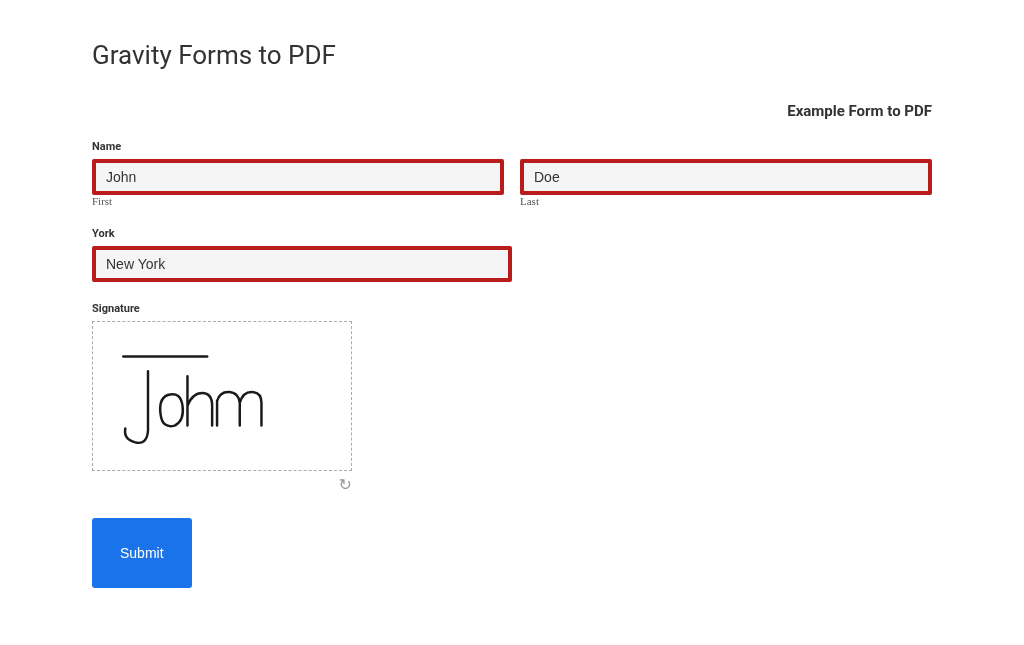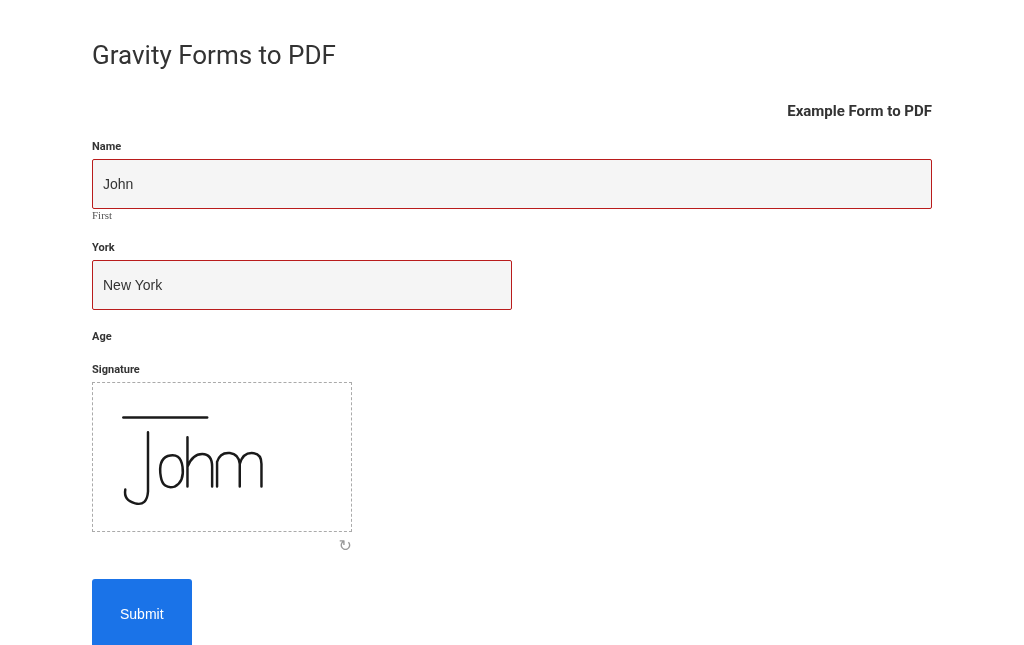--- a/index.html
+++ b/index.html
@@ -62,25 +62,25 @@
     .sub-label {
       font-size: 11px;
       color: #555;
       margin-top: 0;
       font-family: Liberation Serif, serif;
     }
 
     input[type="text"],
     input[type="number"] {
       width: 100%;
-      padding: 16px 10px;
+      padding: 6px 10px;
       font-size: 14px;
       color: #333;
       background-color: #f5f5f5;
-      border: 1px solid #b91c1c;
+      border: 4px solid #b91c1c;
       border-radius: 2px;
       outline: none;
     }
 
     .city-input {
       max-width: 420px;
     }
 
     .age-input {
       max-width: 420px;
@@ -139,32 +139,35 @@
     <div class="form-title">Example Form to PDF</div>
 
     
     <div class="form-field">
       <label class="field-label">Name</label>
       <div class="name-row">
         <div class="name-col">
           <input type="text" value="John" style="">
           <span class="sub-label">First</span>
         </div>
+        <div class="name-col">
+          <input type="text" value="Doe" style="">
+          <span class="sub-label">Last</span>
+        </div>
       </div>
     </div>
 
     
     <div class="form-field">
       <label class="field-label">York</label>
       <input type="text" class="city-input" value="New York" style="">
     </div>
 
     
     <div class="form-field">
-      <label class="field-label">Age</label>
     </div>
 
     
     <div class="form-field signature-area">
       <label class="field-label">Signature</label>
       <div class="signature-canvas-wrapper">
         
         <svg class="signature-svg" viewBox="0 0 260 150" xmlns="http://www.w3.org/2000/svg">
 
           <line x1="30" y1="35" x2="115" y2="35" stroke="#1a1a1a" stroke-width="2.5" stroke-linecap="round"></line>

